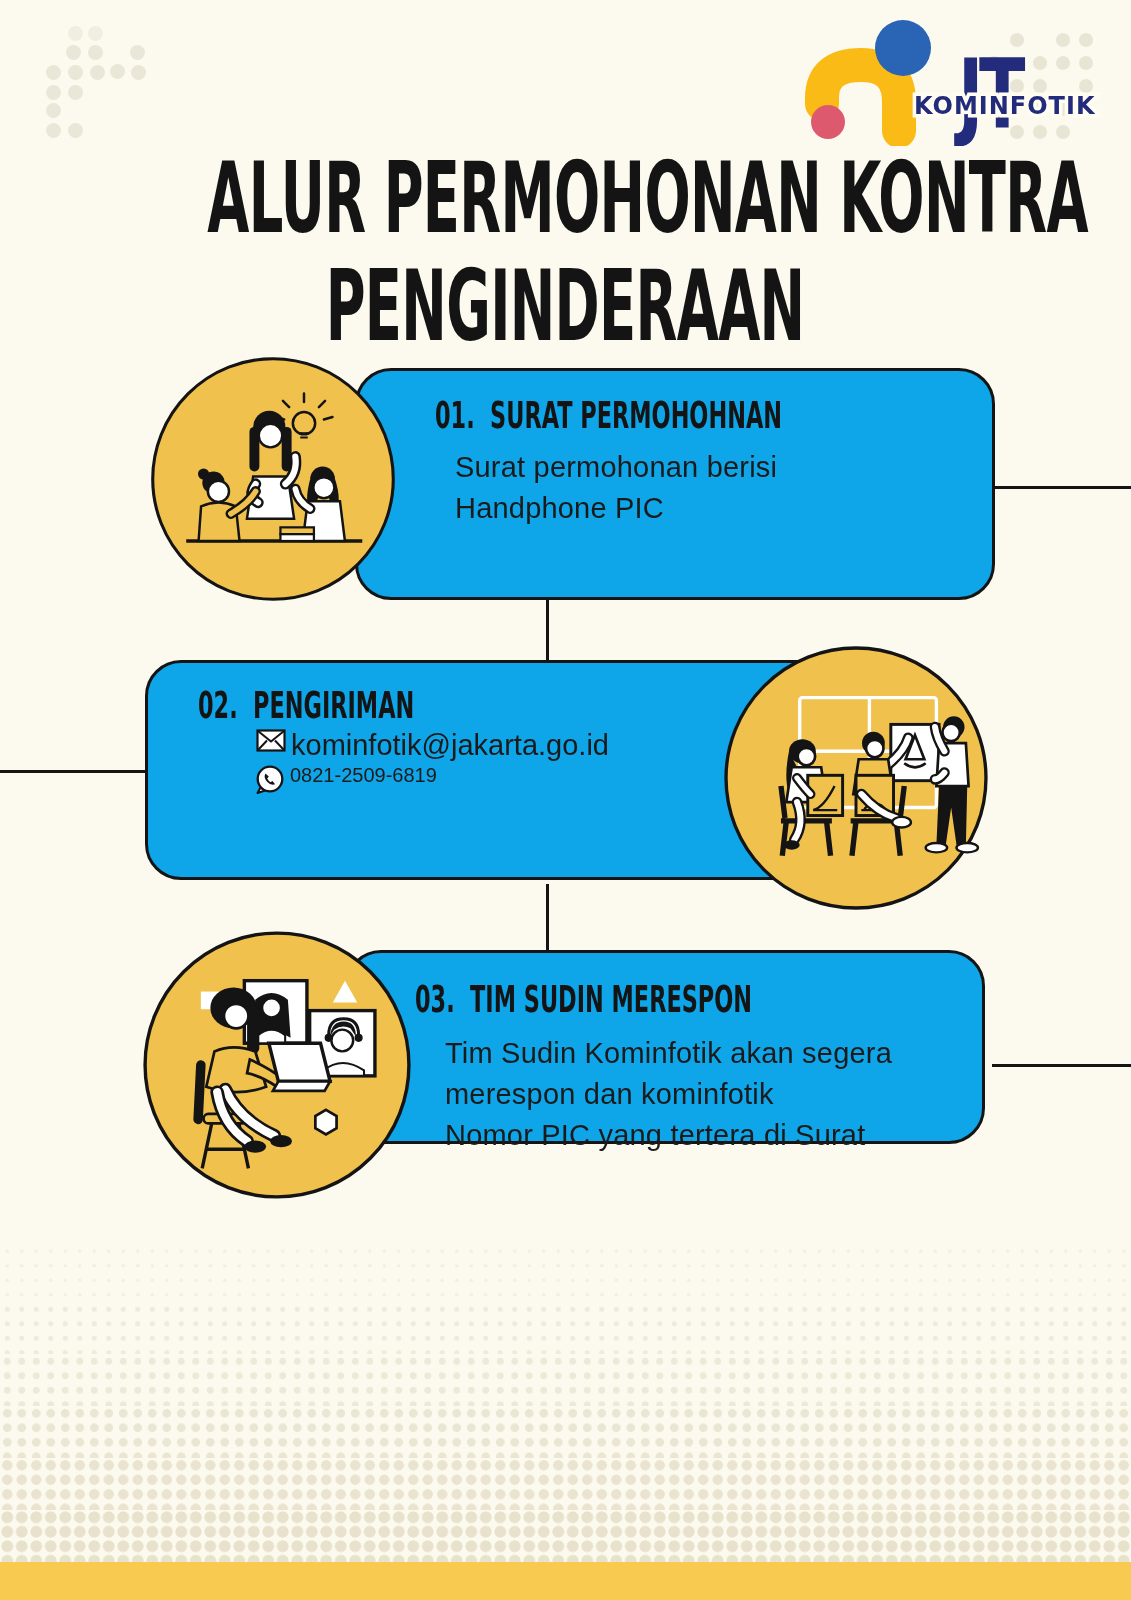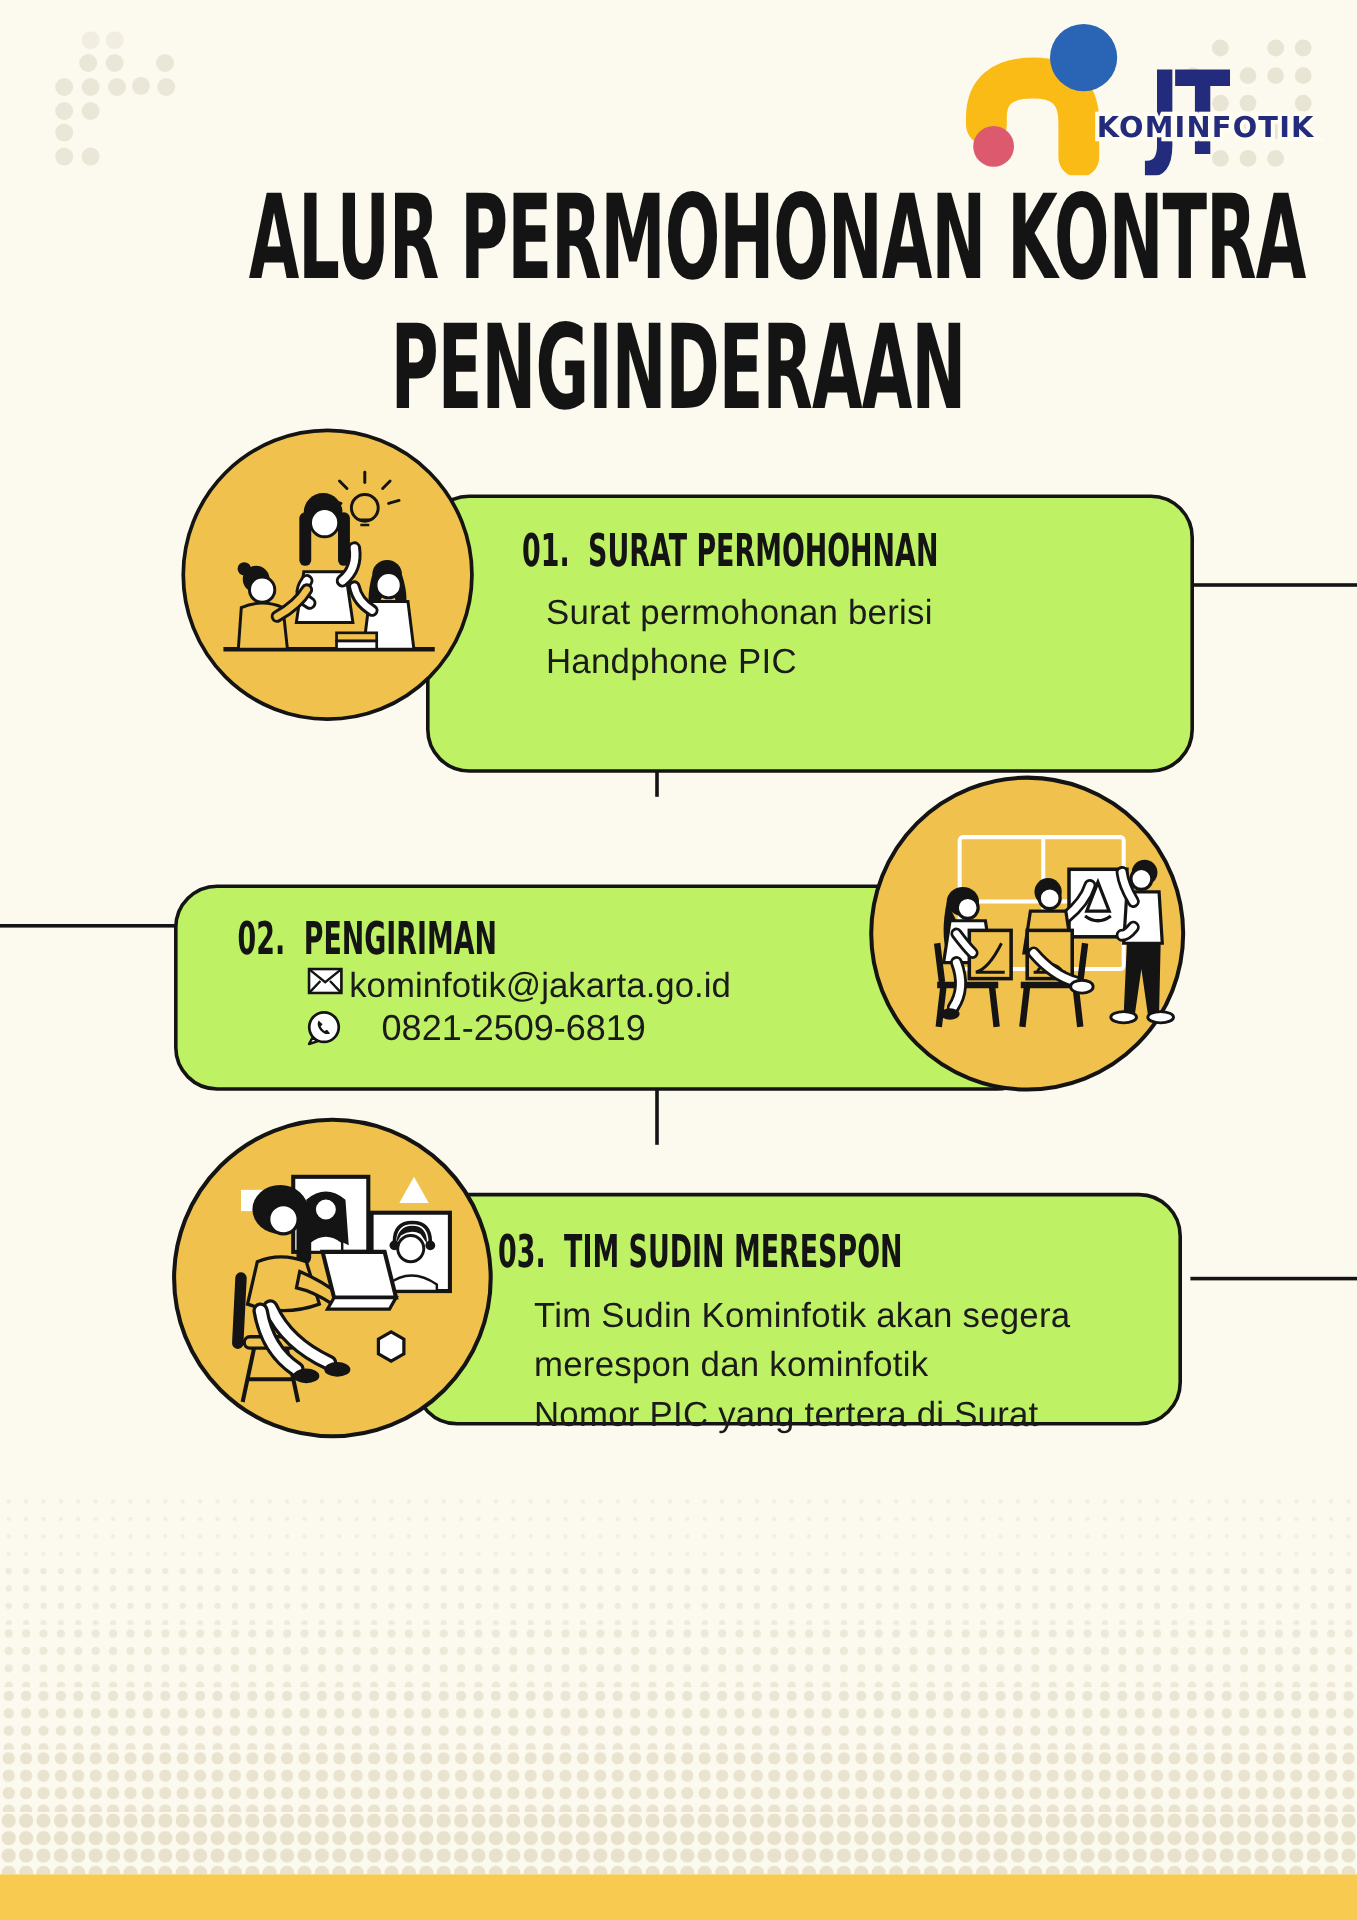--- a/index.html
+++ b/index.html
@@ -3,23 +3,23 @@
 <meta charset="utf-8">
 <style>
   html,body{margin:0;padding:0;}
   .page{
     position:relative; width:1131px; height:1600px;
     background:#FCFAEF; overflow:hidden;
     font-family:"Liberation Sans", sans-serif; color:#1c1c1c;
   }
   .dot{position:absolute;border-radius:50%;background:#EAE7D8;width:15px;height:15px;}
   
-  .card{position:absolute;background:#bef264;border:3px solid #141414;border-radius:36px;box-sizing:border-box;margin-top:44px;}
+  .card{position:absolute;background:#0ea5e9;border:3px solid #141414;border-radius:36px;box-sizing:border-box;}
   .card1{left:355px;top:368px;width:640px;height:232px;}
-  .card2{left:145px;top:693px;width:722px;height:172px;}
+  .card2{left:145px;top:660px;width:722px;height:220px;}
   .card3{left:345px;top:950px;width:640px;height:194px;}
   
   .conn{position:absolute;background:#141414;}
   .v1{left:546px;top:596px;width:3px;height:68px;}
   .v2{left:546px;top:884px;width:3px;height:70px;}
   .hR1{left:992px;top:486px;width:139px;height:3px;}
   .hL{left:0;top:770px;width:148px;height:3px;}
   .hR2{left:992px;top:1064px;width:139px;height:3px;}
   
   .display{
@@ -29,21 +29,21 @@
   .title-line{position:absolute;left:0;width:100%;text-align:center;}
   .t1{top:150px;}
   .t2{top:258px;}
   .title-line .display{font-size:80px;transform:scale(0.68,1.22);transform-origin:center top;letter-spacing:-1px;}
   .step-head{margin:0;white-space:nowrap;}
   .step-head .display{font-size:32px;transform:scale(0.7,1.18);transform-origin:left center;}
   .step-head .num{margin-right:22px;}
   .body{font-size:29px;line-height:1.42;color:#1b1b1b;letter-spacing:0.2px;}
   .contact-row{display:flex;font-size:29px;color:#1b1b1b;}
   .contact-row svg{flex:0 0 auto;margin-right:5px;}
-  .phone-row{font-size:30px;gap:28px;}
+  .phone-row{font-size:20px;}
   
   .circ{position:absolute;}
   .circ1{left:149px;top:355px;width:248px;height:248px;}
   .circ2{left:722px;top:644px;width:268px;height:268px;}
   .circ3{left:141px;top:929px;width:272px;height:272px;}
   
   .halftone{position:absolute;left:0;top:1244px;width:100%;height:318px;}
   .halftone div{width:100%;}
   .b1{height:58px;background-image:radial-gradient(circle,#F2EFE2 1.6px,rgba(0,0,0,0) 2.2px);background-size:14.5px 14.5px;}
   .b2{height:52px;background-image:radial-gradient(circle,#EFEBDB 2.4px,rgba(0,0,0,0) 3px);background-size:14.5px 14.5px;}

